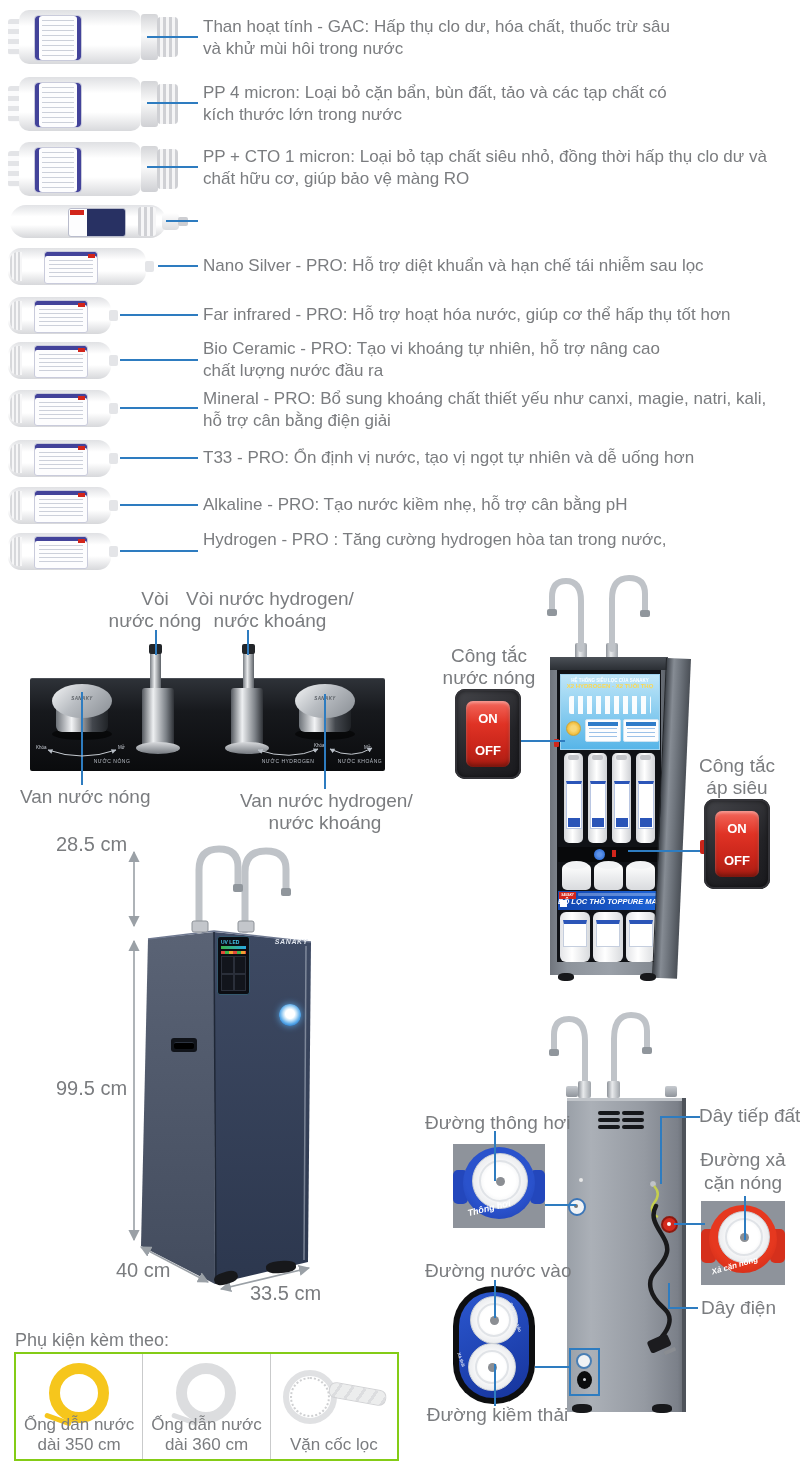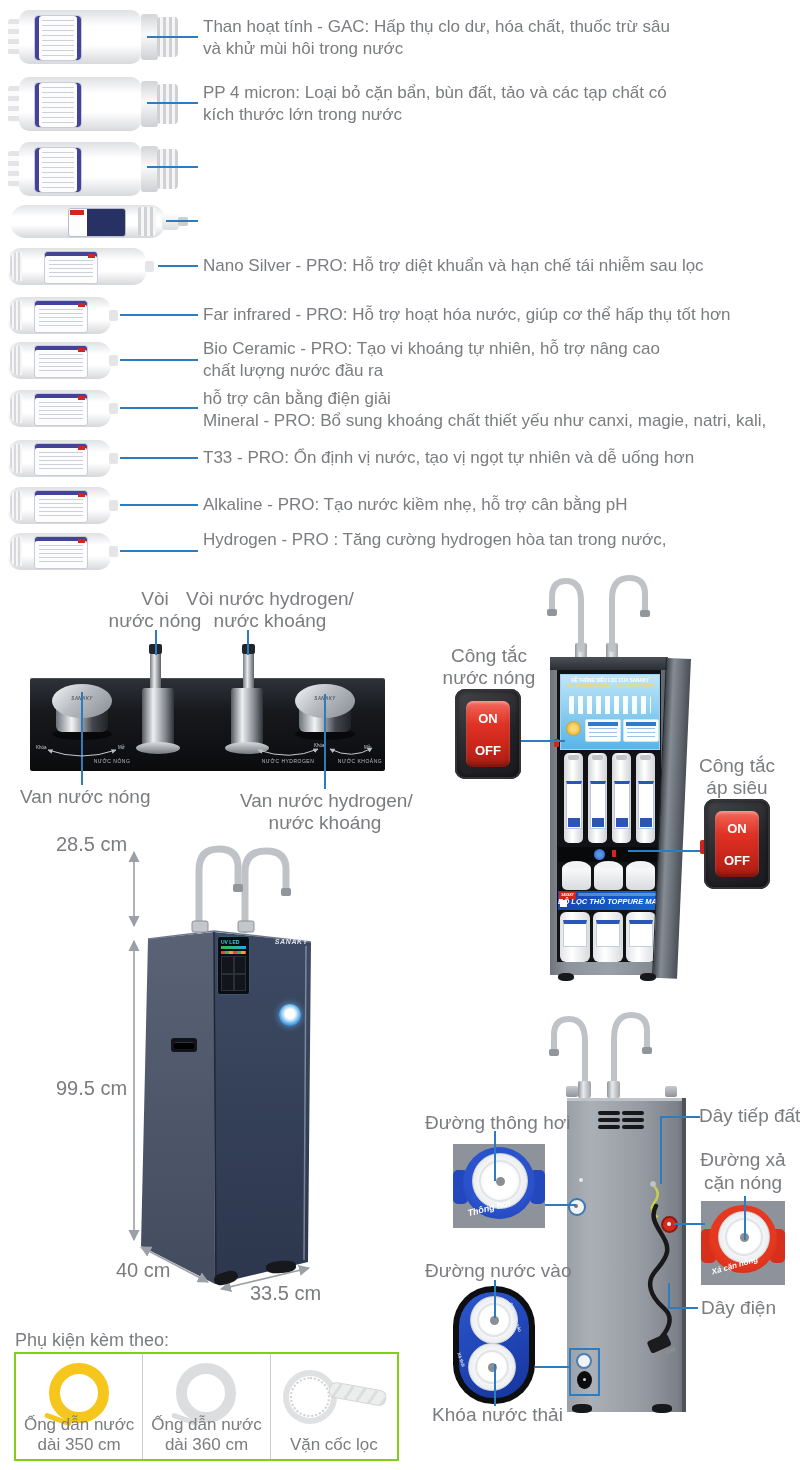--- a/index.html
+++ b/index.html
@@ -245,20 +245,24 @@
     </div>
 
   <div class="cart cart-big" style="left:8px;top:142px">
     <i class="cb-ribs"></i>
       <i class="cb-body"></i>
       <i class="cb-label"></i>
       <i class="cb-neck"></i>
       <i class="cb-capribs"></i>
     </div>
   <div class="bl" style="left:147px;top:166px;width:51px;height:2px"></div>
+  <div class="gtxt f-desc" style="left:203px;top:146px">
+    <div>PP + CTO 1 micron: Loại bỏ tạp chất siêu nhỏ, đồng thời hấp thụ clo dư và</div>
+      <div>chất hữu cơ, giúp bảo vệ màng RO</div>
+    </div>
 
   <div class="cart cart-ro" style="left:10px;top:205px">
     <i class="ro-body"></i>
       <i class="ro-label"></i>
       <i class="ro-tag"></i>
       <i class="ro-ribs"></i>
       <i class="ro-nub"></i>
       <i class="ro-tip"></i>
     </div>
   <div class="bl" style="left:166px;top:220px;width:32px;height:2px"></div>
@@ -302,22 +306,22 @@
 
   <div class="cart cart-slim" style="left:8px;top:390px">
     <i class="cs-body"></i>
       <i class="cs-ribs"></i>
       <i class="cs-label"></i>
       <i class="cs-tag"></i>
       <i class="cs-nub"></i>
     </div>
   <div class="bl" style="left:120px;top:407px;width:78px;height:2px"></div>
   <div class="gtxt f-desc" style="left:203px;top:388px">
-    <div>hỗ trợ cân bằng điện giải</div>
-      <div>Mineral - PRO: Bổ sung khoáng chất thiết yếu như canxi, magie, natri, kali,</div>
+    <div>Mineral - PRO: Bổ sung khoáng chất thiết yếu như canxi, magie, natri, kali,</div>
+      <div>hỗ trợ cân bằng điện giải</div>
     </div>
 
   <div class="cart cart-slim" style="left:8px;top:440px">
     <i class="cs-body"></i>
       <i class="cs-ribs"></i>
       <i class="cs-label"></i>
       <i class="cs-tag"></i>
       <i class="cs-nub"></i>
     </div>
   <div class="bl" style="left:120px;top:457px;width:78px;height:2px"></div>
@@ -632,21 +636,21 @@
     <div>Đường xả</div>
       <div>cặn nóng</div>
     </div>
   <div class="gtxt sec" style="left:425px;top:1260px;width:140px">
     <div>Đường nước vào</div>
     </div>
   <div class="gtxt sec" style="left:701px;top:1297px;width:90px;text-align:left">
     <div>Dây điện</div>
     </div>
   <div class="gtxt sec" style="left:425px;top:1404px;width:145px">
-    <div>Khóa nước thải</div>
+    <div>Đường kiềm thải</div>
     </div>
 
   <div class="bl" style="left:494px;top:1131px;width:2px;height:50px"></div>
   <div class="bl" style="left:545px;top:1204px;width:31px;height:2px"></div>
   <div class="bl" style="left:660px;top:1116px;width:40px;height:2px"></div>
   <div class="bl" style="left:660px;top:1116px;width:2px;height:68px"></div>
   <div class="bl" style="left:744px;top:1196px;width:2px;height:44px"></div>
   <div class="bl" style="left:674px;top:1223px;width:31px;height:2px"></div>
   <div class="bl" style="left:494px;top:1280px;width:2px;height:38px"></div>
   <div class="bl" style="left:535px;top:1366px;width:36px;height:2px"></div>

